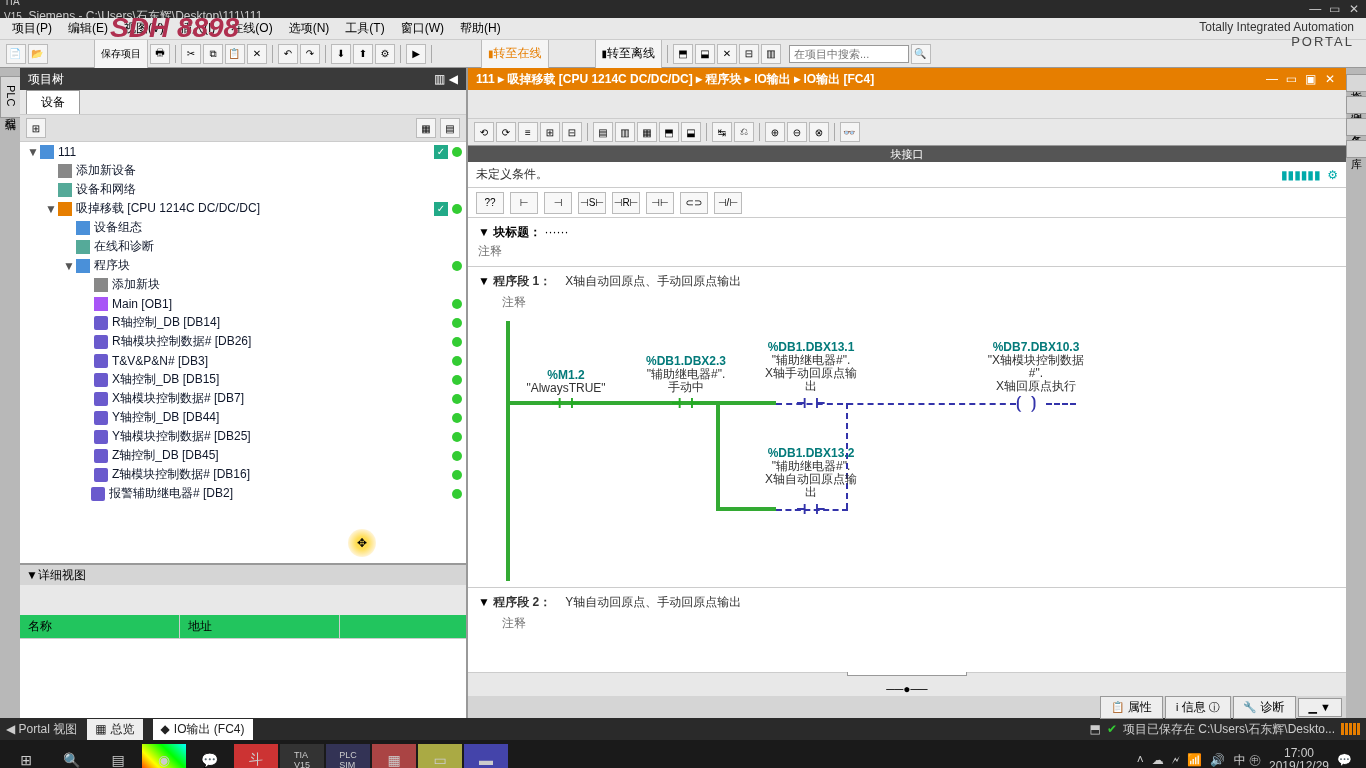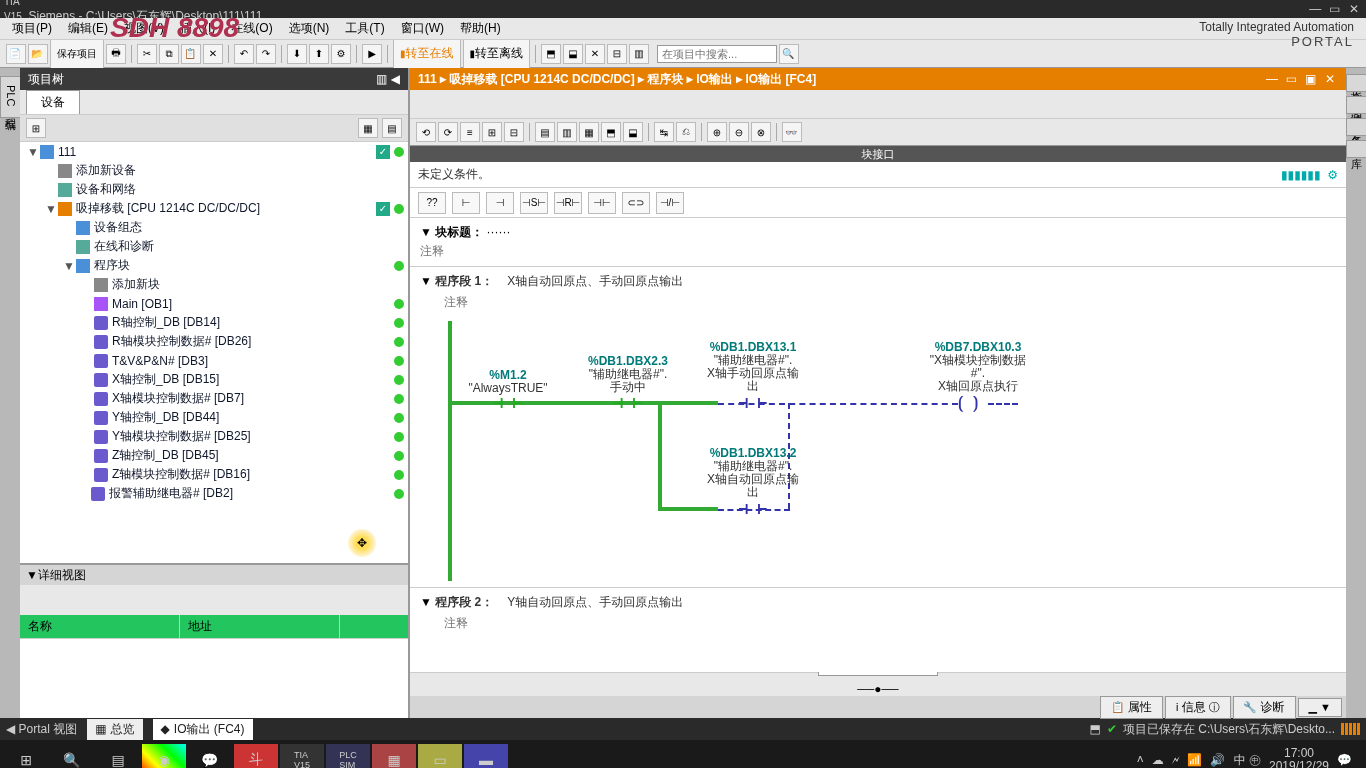--- a/index.html
+++ b/index.html
@@ -6,27 +6,27 @@
 body { background:#000; width:1366px; height:768px; overflow:hidden; position:relative; }
 .titlebar { background:#2a2a2a; color:#ccc; height:18px; display:flex; align-items:center; padding:0 4px; justify-content:space-between; }
 .titlebar .wctl span { display:inline-block; width:16px; text-align:center; cursor:pointer; }
 .watermark { position:absolute; top:12px; left:110px; color:#b03050; font-size:28px; font-weight:bold; font-style:italic; z-index:100; pointer-events:none; }
 .menubar { background:#e8e8e8; height:22px; display:flex; align-items:center; padding:0 4px; border-bottom:1px solid #ccc; position:relative; }
 .menubar .menu { padding:2px 8px; cursor:pointer; }
 .brand { position:absolute; right:12px; top:2px; font-size:14px; color:#333; }
 .brand .portal { text-align:right; font-size:13px; letter-spacing:2px; color:#444; }
 .toolbar { background:#e8e8e8; height:28px; display:flex; align-items:center; padding:0 6px; border-bottom:1px solid #999; gap:2px; }
 .tbtn { width:20px; height:20px; background:#f5f5f5; border:1px solid #bbb; display:inline-flex; align-items:center; justify-content:center; font-size:10px; cursor:pointer; }
-.tbtn.wide { width:auto; padding:16px 6px; }
+.tbtn.wide { width:auto; padding:16px 6px;margin-left:44px; }
 .sep { width:1px; height:18px; background:#aaa; margin:0 3px; display:inline-block; }
 .searchbox { margin-left:6px; width:120px; height:18px; border:1px solid #999; font-size:11px; color:#888; padding:0 4px; }
 .main { display:flex; height:650px; background:#e8e8e8; }
 .vside { width:20px; background:#b8b8b8; display:flex; flex-direction:column; align-items:center; padding-top:8px; gap:4px; }
 .vside .vtab { writing-mode:vertical-rl; padding:8px 2px; background:#d8d8d8; border:1px solid #999; font-size:11px; }
-.projtree { width:390px; display:flex; flex-direction:column; border-right:2px solid #999; }
+.projtree { width:448px; display:flex; flex-direction:column; border-right:2px solid #999; }
 .panelhdr { background:#3a3a3a; color:#fff; height:22px; display:flex; align-items:center; padding:0 8px; justify-content:space-between; }
 .tabrow { background:#e8e8e8; height:24px; display:flex; align-items:flex-end; padding-left:6px; }
 .tab { background:#fff; border:1px solid #999; border-bottom:none; padding:3px 14px; font-size:12px; }
 .treebar { background:#e0e0e0; height:28px; display:flex; align-items:center; padding:0 6px; gap:4px; border-top:1px solid #ccc; border-bottom:1px solid #ccc; }
 .treebar .r { margin-left:auto; display:flex; gap:4px; }
 .treebar .ib { width:20px; height:20px; background:#f5f5f5; border:1px solid #bbb; display:inline-flex; align-items:center; justify-content:center; font-size:10px; }
 .tree { flex:1; overflow:hidden; background:#fff; position:relative; }
 .trow { display:flex; align-items:center; height:19px; padding-left:6px; position:relative; }
 .trow .tw { width:14px; display:inline-block; text-align:center; color:#555; cursor:pointer; }
 .trow .ico { width:14px; height:14px; display:inline-block; margin-right:4px; }

